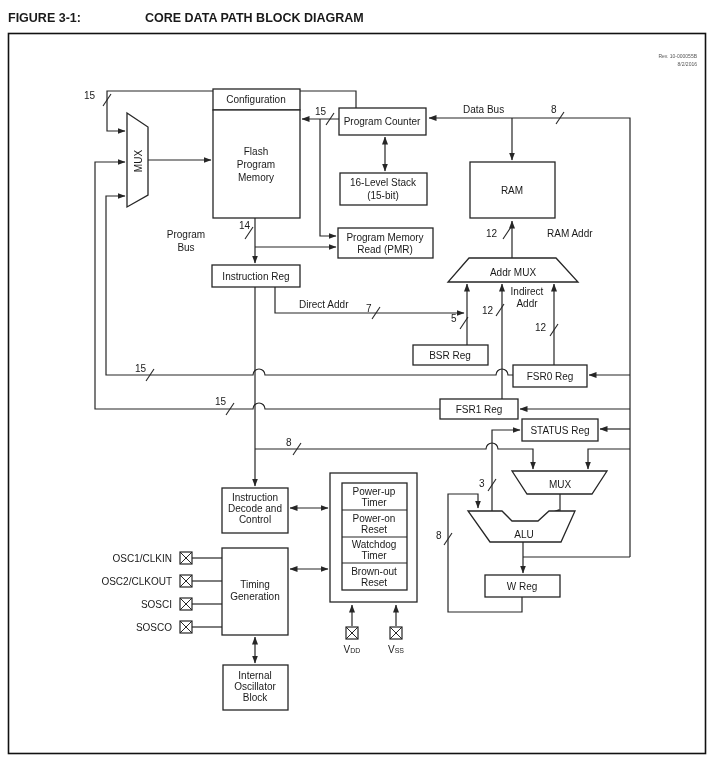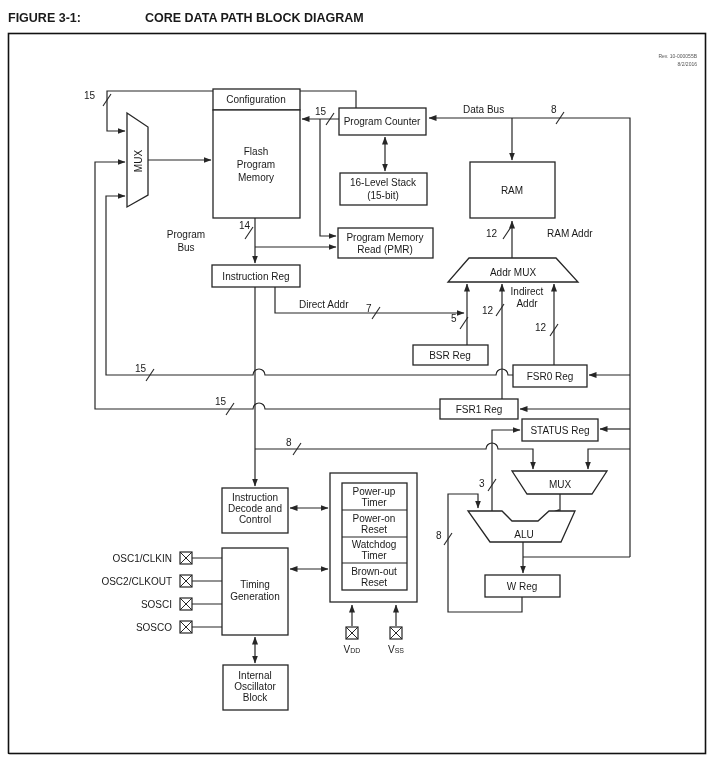--- a/index.html
+++ b/index.html
@@ -1,16 +1,16 @@
 <!DOCTYPE html>
 <html><head>
 <meta charset="utf-8">
 <style>
   html,body { margin:0; padding:0; background:#ffffff; }
-  .page { position:relative; width:727px; height:757px; background:#ffffff; overflow:hidden;border-radius:18px; }
+  .page { position:relative; width:727px; height:757px; background:#ffffff; overflow:hidden; }
   svg text { font-family:"Liberation Sans", sans-serif; fill:#1a1a1a; }
   .bx   { fill:#ffffff; stroke:#262626; stroke-width:1.3; }
   .tz   { fill:#ffffff; stroke:#262626; stroke-width:1.3; }
   .wire { fill:none; stroke:#262626; stroke-width:1.2; }
   .tick { stroke:#262626; stroke-width:1.1; }
   .pin  { fill:#ffffff; stroke:#262626; stroke-width:1.2; }
   .pinx { stroke:#262626; stroke-width:1; }
   .lbl  { font-size:10px; }
   .ttl  { font-size:12.5px; font-weight:bold; }
   .rev  { font-size:5px; fill:#555555; }

